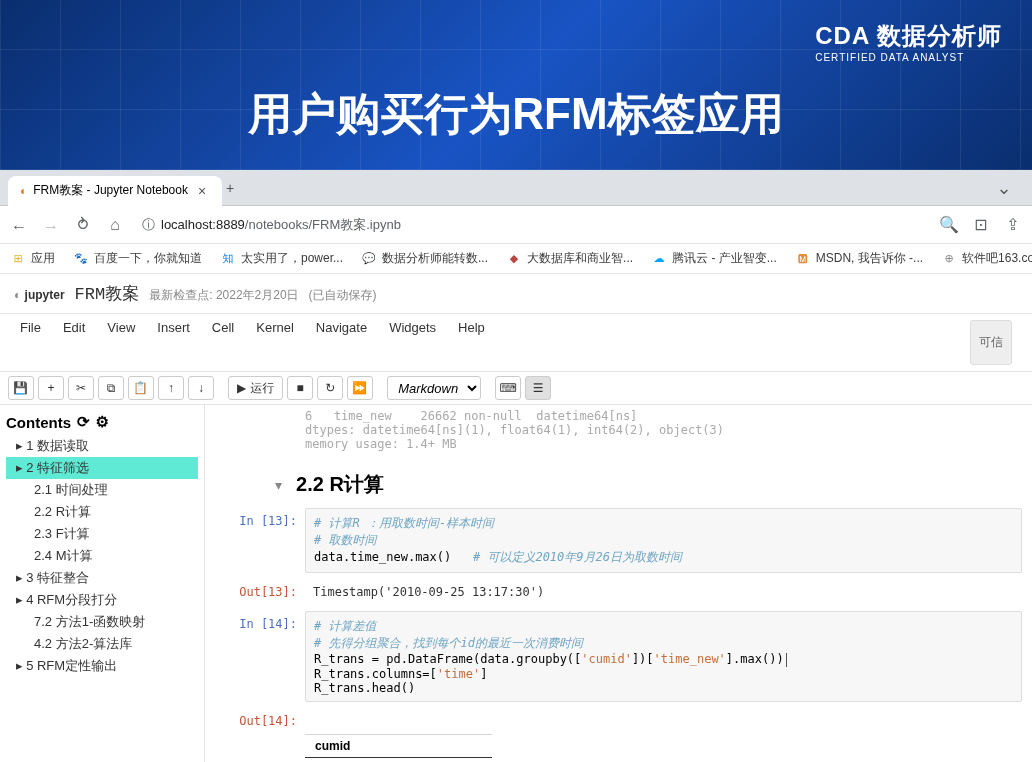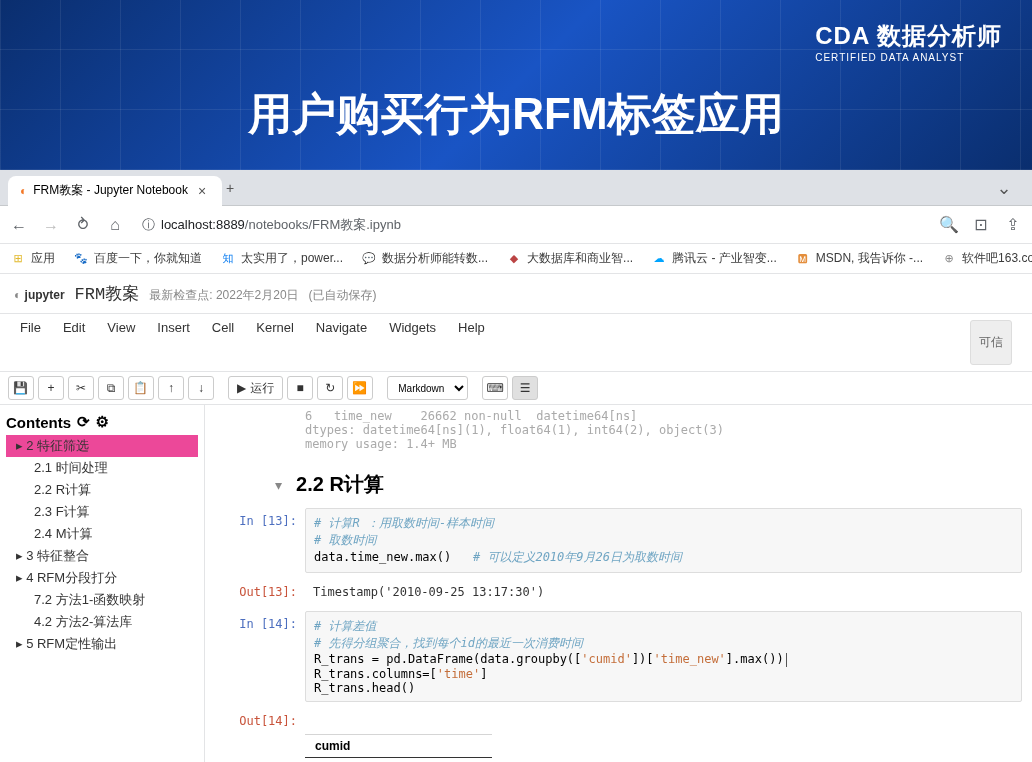--- a/index.html
+++ b/index.html
@@ -25,27 +25,27 @@
 .nb-logo{ color:#888; font-size:12px;}
 .nb-logo b{color:#333;}
 .nb-title{ font-size:17px; color:#333;font-family:Liberation Mono, monospace;}
 .nb-meta{ font-size:12px; color:#888;}
 .menus{ display:flex; gap:22px; padding:6px 20px; color:#333; font-size:13px;}
 .trust{ margin-left:auto; background:#eee; padding:13px 8px; border-radius:3px; font-size:12px; color:#666; border:1px solid #ddd;}
 .toolbar{ display:flex; align-items:center; gap:4px; padding:4px 8px; border-bottom:1px solid #e3e4e6; border-top:1px solid #e3e4e6;}
 .tbtn{ width:26px; height:24px; border:1px solid #ccc; border-radius:3px; background:#fff; display:flex; align-items:center; justify-content:center; font-size:12px; color:#333;}
 .trun{ width:auto; padding:0 8px; gap:4px;}
 .tsep{ width:6px;}
-.cellsel{ height:24px; border:1px solid #ccc; border-radius:3px; padding:0 6px; font-size:10px; background:#fff;}
+.cellsel{ height:24px; border:1px solid #ccc; border-radius:3px; padding:0 6px; font-size:13px; background:#fff;font-style:italic;}
 .main{ display:flex;}
 .toc{ width:205px; padding:8px 6px; border-right:1px solid #e3e4e6; font-size:13px;}
 .toc h3{ font-size:15px; display:flex; align-items:center; gap:6px; margin-bottom:4px;}
 .toc-item{ padding:2px 0 2px 10px; color:#333;}
 .toc-item.sub{ padding-left:28px;}
-.toc-item.hl{ background:#ec4899;}
+.toc-item.hl{ background:#5eead4;}
 .notebook{ flex:1; padding:0 10px 10px 30px;}
 .pre{ font-family:Menlo,Consolas,monospace; font-size:12px; color:#aaa; white-space:pre; padding:4px 0 4px 70px;}
 .section{ display:flex; align-items:center; gap:14px; margin:16px 0 10px 40px;}
 .section .tri{ color:#888; font-size:14px;}
 .section h2{ font-size:20px; font-weight:700;}
 .cell{ display:flex; margin:6px 0;}
 .prm{ width:70px; text-align:right; font-family:Menlo,Consolas,monospace; font-size:12px; padding:6px 8px 0 0;}
 .prm.in{ color:#4d6fbf;}
 .prm.out{ color:#c8533a;}
 .code{ flex:1; font-family:Menlo,Consolas,monospace; font-size:12px; padding:6px 8px; white-space:pre;}
@@ -173,20 +173,21 @@
 </div>
 
 <div class="main">
   <div class="toc">
     <h3>
         <span>Contents</span> 
         <span>⟳</span> 
         <span>⚙</span>
       </h3>
     <div id="toc-list">
+        <div class="toc-item">▸ 1 数据读取</div>
         <div class="toc-item hl">▸ 2 特征筛选</div>
         <div class="toc-item sub">2.1 时间处理</div>
         <div class="toc-item sub">2.2 R计算</div>
         <div class="toc-item sub">2.3 F计算</div>
         <div class="toc-item sub">2.4 M计算</div>
         <div class="toc-item">▸ 3 特征整合</div>
         <div class="toc-item">▸ 4 RFM分段打分</div>
         <div class="toc-item sub">7.2 方法1-函数映射</div>
         <div class="toc-item sub">4.2 方法2-算法库</div>
         <div class="toc-item">▸ 5 RFM定性输出</div>

